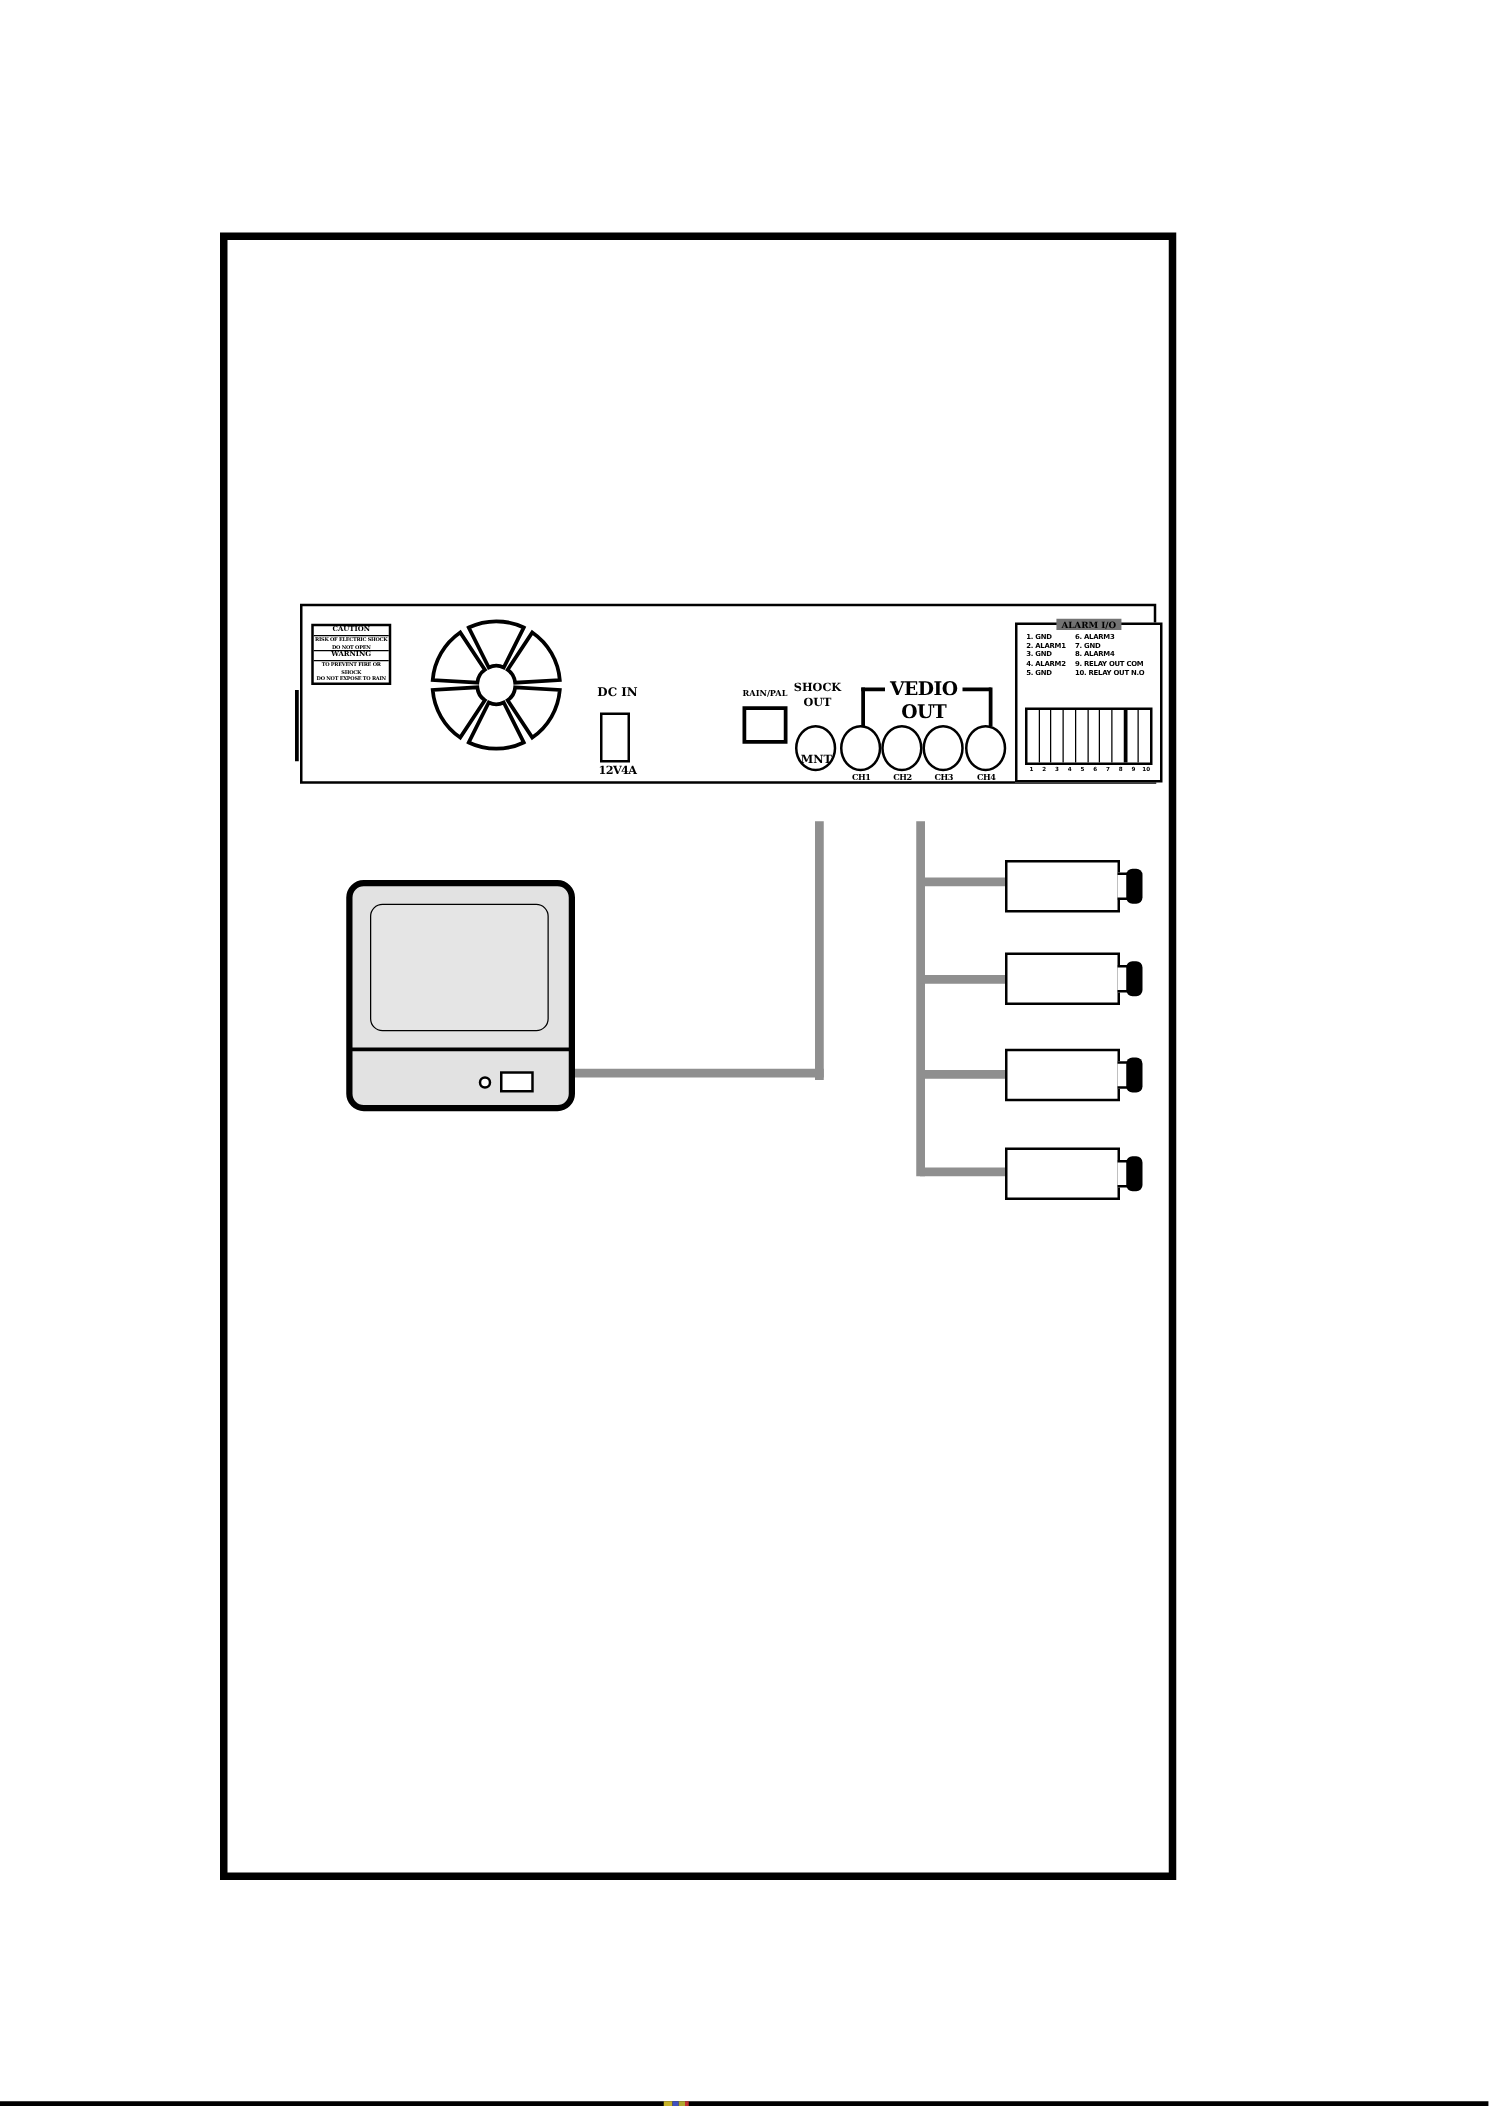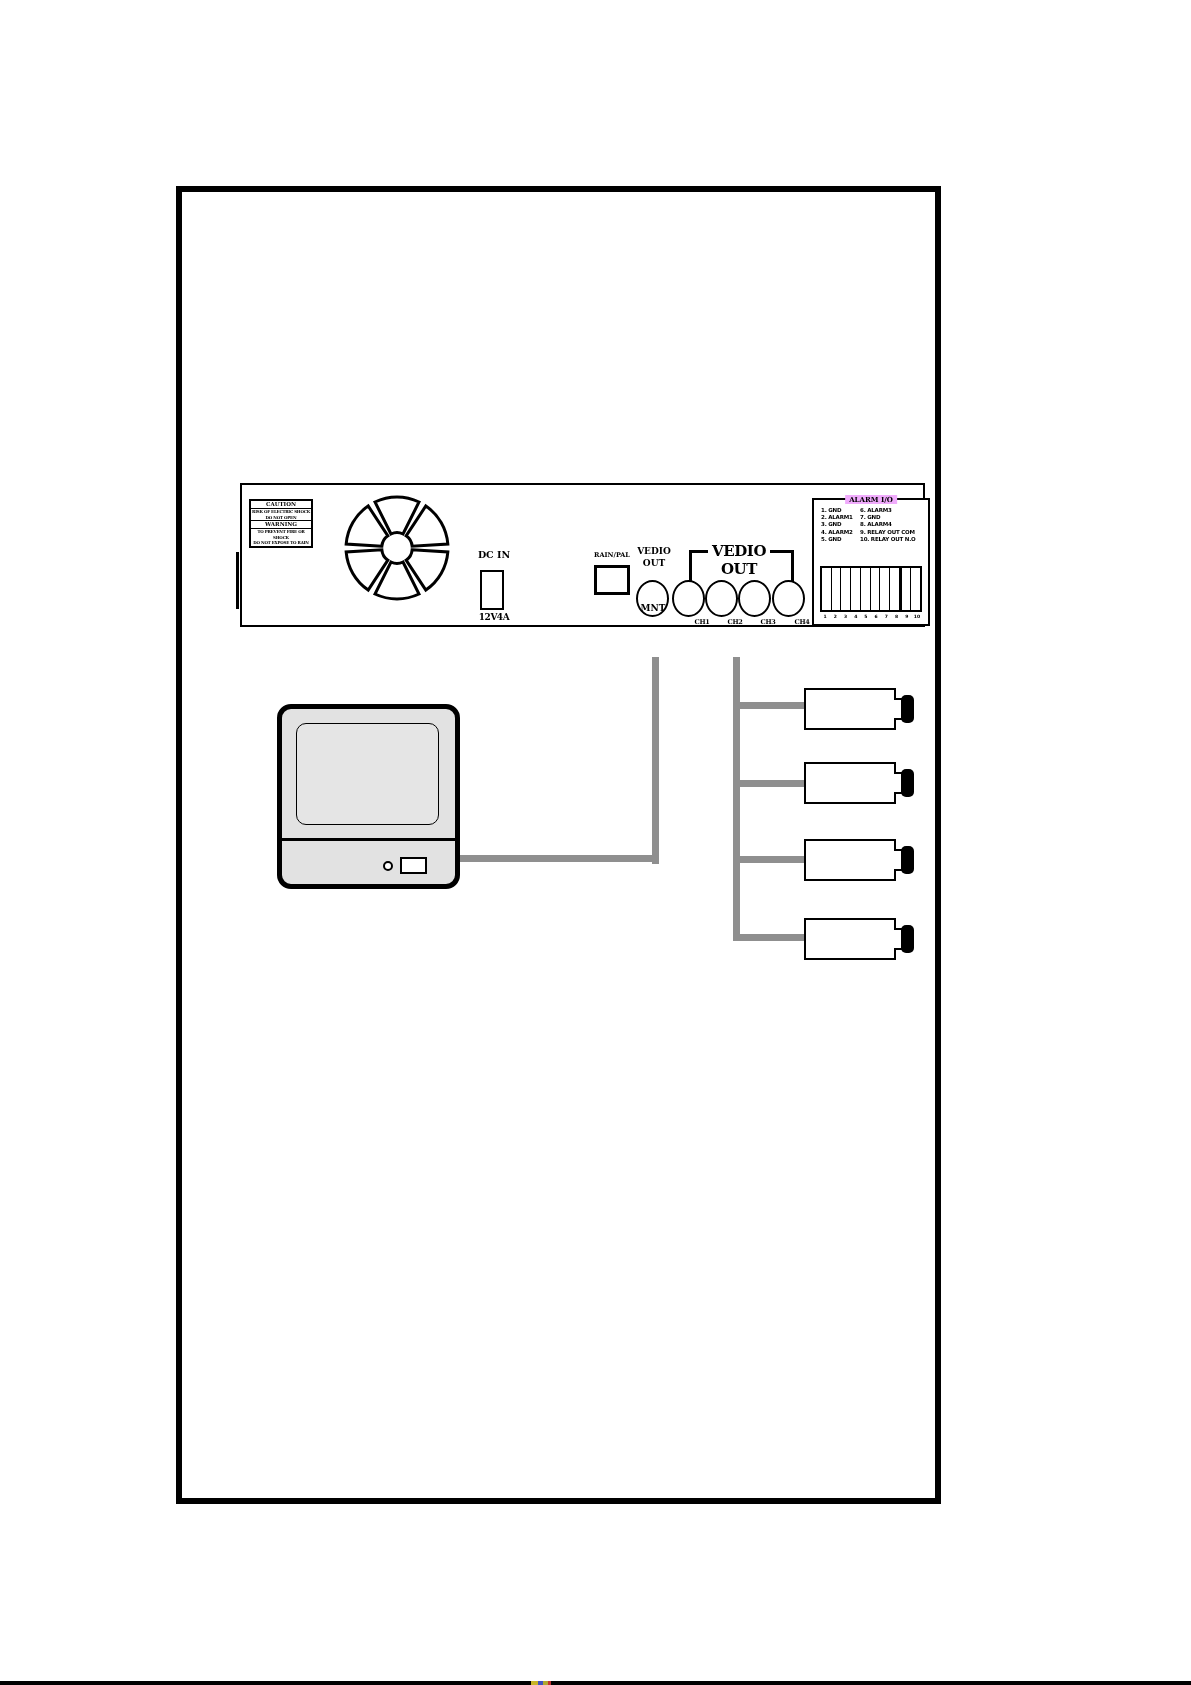--- a/index.html
+++ b/index.html
@@ -38,35 +38,35 @@
   .ntsc-sw{left:352px;top:80px;width:36px;height:30px;box-sizing:border-box;
            border:3px solid #000;background:#fff;}
   .vout-label{left:391px;top:60px;width:42px;font-size:9px;line-height:12px;}
 
   
   .bnc{top:95px;width:33px;height:37px;box-sizing:border-box;border:2.5px solid #000;
        border-radius:50%;background:#fff;}
   .bnc.b-mnt{left:394px;} .bnc.b-ch1{left:430px;} .bnc.b-ch2{left:463px;}
   .bnc.b-ch3{left:496px;} .bnc.b-ch4{left:530px;}
   .mnt-label{left:390px;top:118px;width:42px;font-size:9px;}
-  .ch-label{top:133px;width:30px;font-size:6.5px;letter-spacing:-0.3px;margin-left:13px;}
+  .ch-label{top:133px;width:30px;font-size:6.5px;letter-spacing:-0.3px;}
   .ch-label.c1{left:432px;} .ch-label.c2{left:465px;} .ch-label.c3{left:498px;} .ch-label.c4{left:532px;}
 
   
   .vg-text{left:457px;top:57px;width:80px;font-size:15px;letter-spacing:-0.4px;}
   .vg-h{top:65px;height:3px;background:#000;}
   .vg-h1{left:447px;width:19px;} .vg-h2{left:528px;width:23px;}
   .vg-v{top:65px;width:3px;height:31px;background:#000;}
   .vg-v1{left:447px;} .vg-v2{left:549px;}
 
   
   .alarm{left:570px;top:13px;width:118px;height:128px;box-sizing:border-box;
          border:2px solid #000;background:#fff;}
   .alarm-title{position:absolute;left:50%;top:-5px;transform:translateX(-50%);
-               background:#f0abfc;padding:0 4px;font-size:7px;font-weight:bold;
+               background:#737373;padding:0 4px;font-size:7px;font-weight:bold;
                font-family:"DejaVu Serif",serif;white-space:nowrap;text-align:right;}
   .pins{position:absolute;top:7px;font-size:5.5px;font-weight:bold;line-height:7.2px;
         white-space:nowrap;letter-spacing:-0.2px;}
   .pins-l{left:7px;} .pins-r{left:46px;}
   .tblock{position:absolute;left:6px;top:66px;width:102px;height:46px;box-sizing:border-box;
           border:2px solid #000;display:flex;}
   .tcell{flex:1;border-right:1.5px solid #000;} .tcell:last-child{border-right:none;}
   .tcell.heavy{border-right:3px solid #000;}
   .tnums{position:absolute;left:6px;top:114px;width:102px;display:flex;}
   .tnums span{flex:1;text-align:center;font-size:4.5px;font-weight:bold;}
@@ -137,21 +137,21 @@
     </svg>
 
     <div class="abs lbl dcin-label">DC IN</div>
     <div class="abs dcin-plug"></div>
     <div class="abs lbl dcin-rating">12V4A</div>
 
     <div class="abs lbl ntsc-label">RAIN/PAL</div>
     <div class="abs ntsc-sw"></div>
 
     <div class="abs lbl vout-label">
-      <div>VEDIO</div>
+      <div>SHOCK</div>
       <div>OUT</div>
     </div>
 
     <div class="abs bnc b-mnt"></div>
     <div class="abs bnc b-ch1"></div>
     <div class="abs bnc b-ch2"></div>
     <div class="abs bnc b-ch3"></div>
     <div class="abs bnc b-ch4"></div>
 
     <div class="abs lbl mnt-label">MNT</div>

